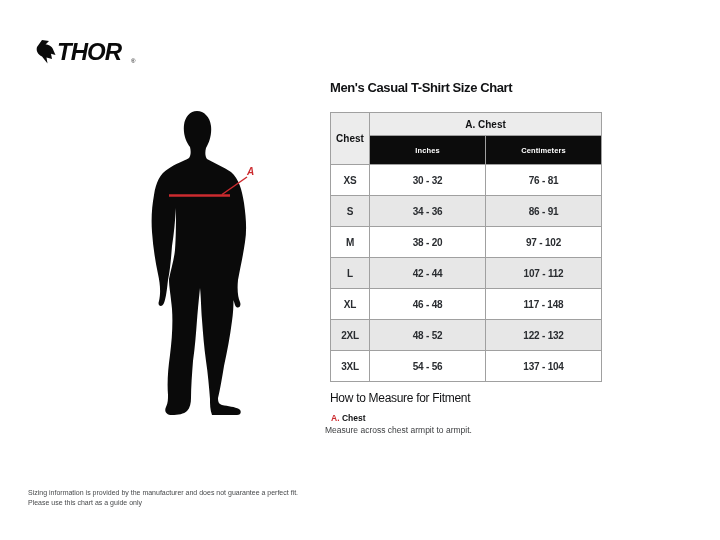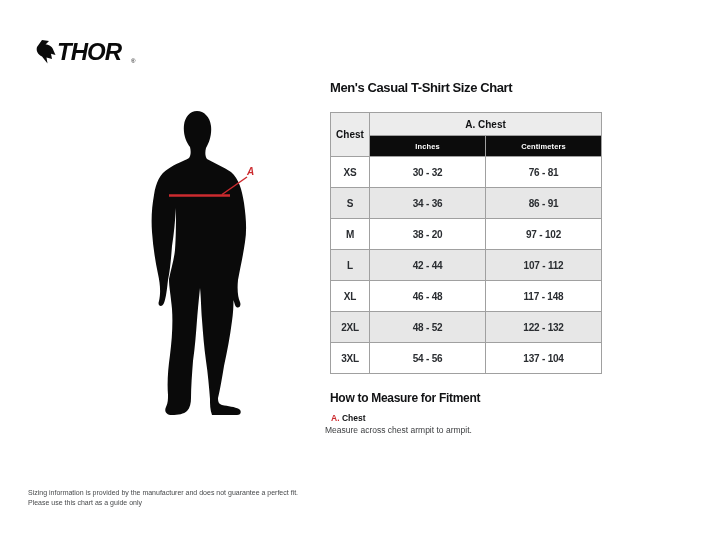--- a/index.html
+++ b/index.html
@@ -14,25 +14,25 @@
   .silhouette { fill:#0a0a0a; }
   .red-line { stroke:var(--accent); fill:none; }
   .red-label { fill:var(--accent); font-weight:bold; font-style:italic; font-size:10px; font-family:"Liberation Sans", sans-serif; }
 
   .chart-title { position:absolute; left:330px; top:80px; font-size:13px; font-weight:bold; color:var(--ink); letter-spacing:-0.4px; }
 
   .size-table { position:absolute; left:330px; top:112px; width:271px; border-collapse:collapse; table-layout:fixed; }
   .size-table th, .size-table td { border:1px solid var(--line); text-align:center; vertical-align:middle; padding:0; }
   .h-size { width:38px; background:var(--head-gray); font-size:10px; font-weight:bold; color:var(--ink); }
   .h-group { height:23px; background:var(--head-gray); font-size:10px; font-weight:bold; color:var(--ink); }
-  .h-sub { height:21px; background:#0c0c0c; color:#ffffff; font-size:7.5px; font-weight:bold; letter-spacing:0.1px; }
+  .h-sub { height:29px; background:#0c0c0c; color:#ffffff; font-size:7.5px; font-weight:bold; letter-spacing:0.1px; }
   .size-table tbody td { height:31px; font-size:10px; font-weight:bold; color:var(--cell-ink); letter-spacing:-0.2px; background:#ffffff; }
   .size-table tbody tr.alt td { background:var(--row-alt); }
 
-  .measure-title { position:absolute; left:330px; top:391px; font-size:12px; font-weight:bold; color:var(--ink); letter-spacing:-0.3px; }
+  .measure-title { position:absolute; left:330px; top:391px; font-size:12px; font-weight:normal; color:var(--ink); letter-spacing:-0.3px; }
   .measure-key-line { position:absolute; left:331px; top:413px; font-size:8.5px; font-weight:bold; color:var(--ink); }
   .measure-key { color:var(--accent); }
   .measure-desc { position:absolute; left:325px; top:425px; font-size:8.5px; color:#3c3e40; }
 
   .disclaimer { position:absolute; left:28px; top:488px; font-size:7px; line-height:1.4; color:#47494b; }
 </style>
 </head>
 <body>
 
 <svg class="logo" viewBox="0 0 110 27" aria-hidden="true">

